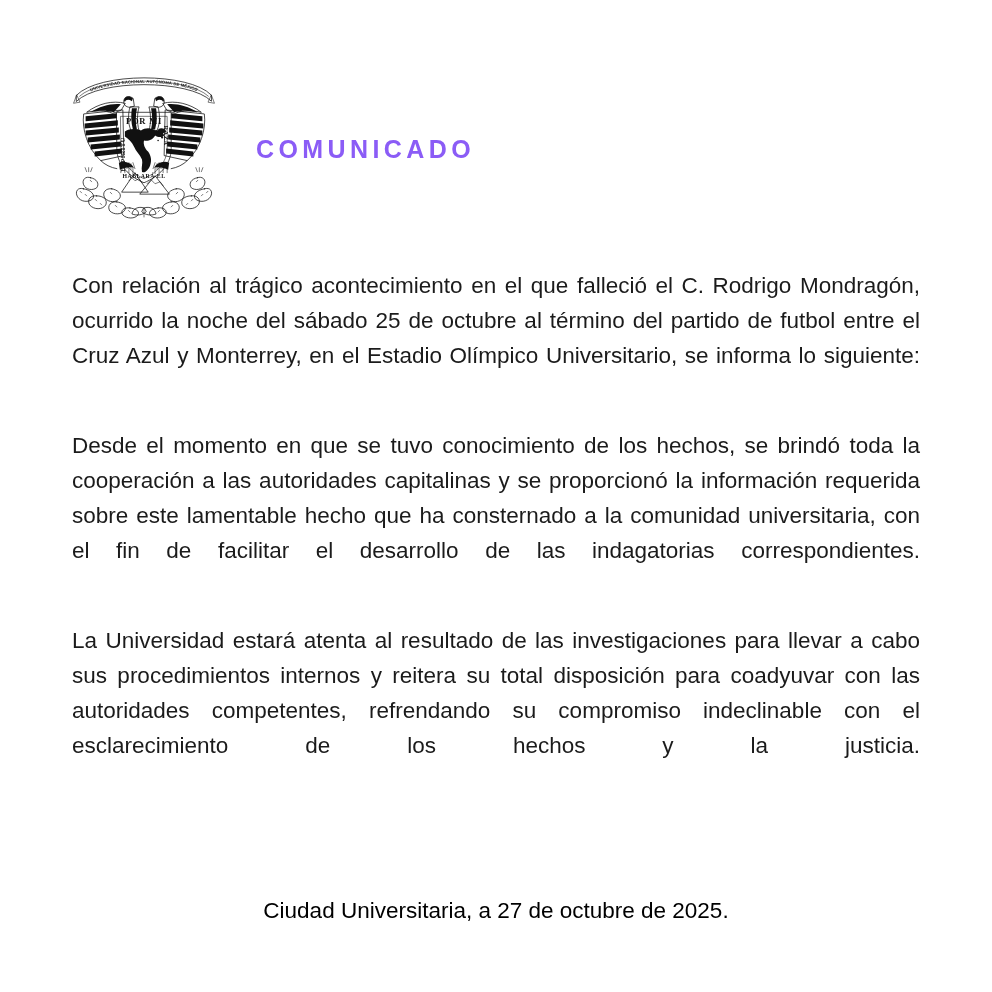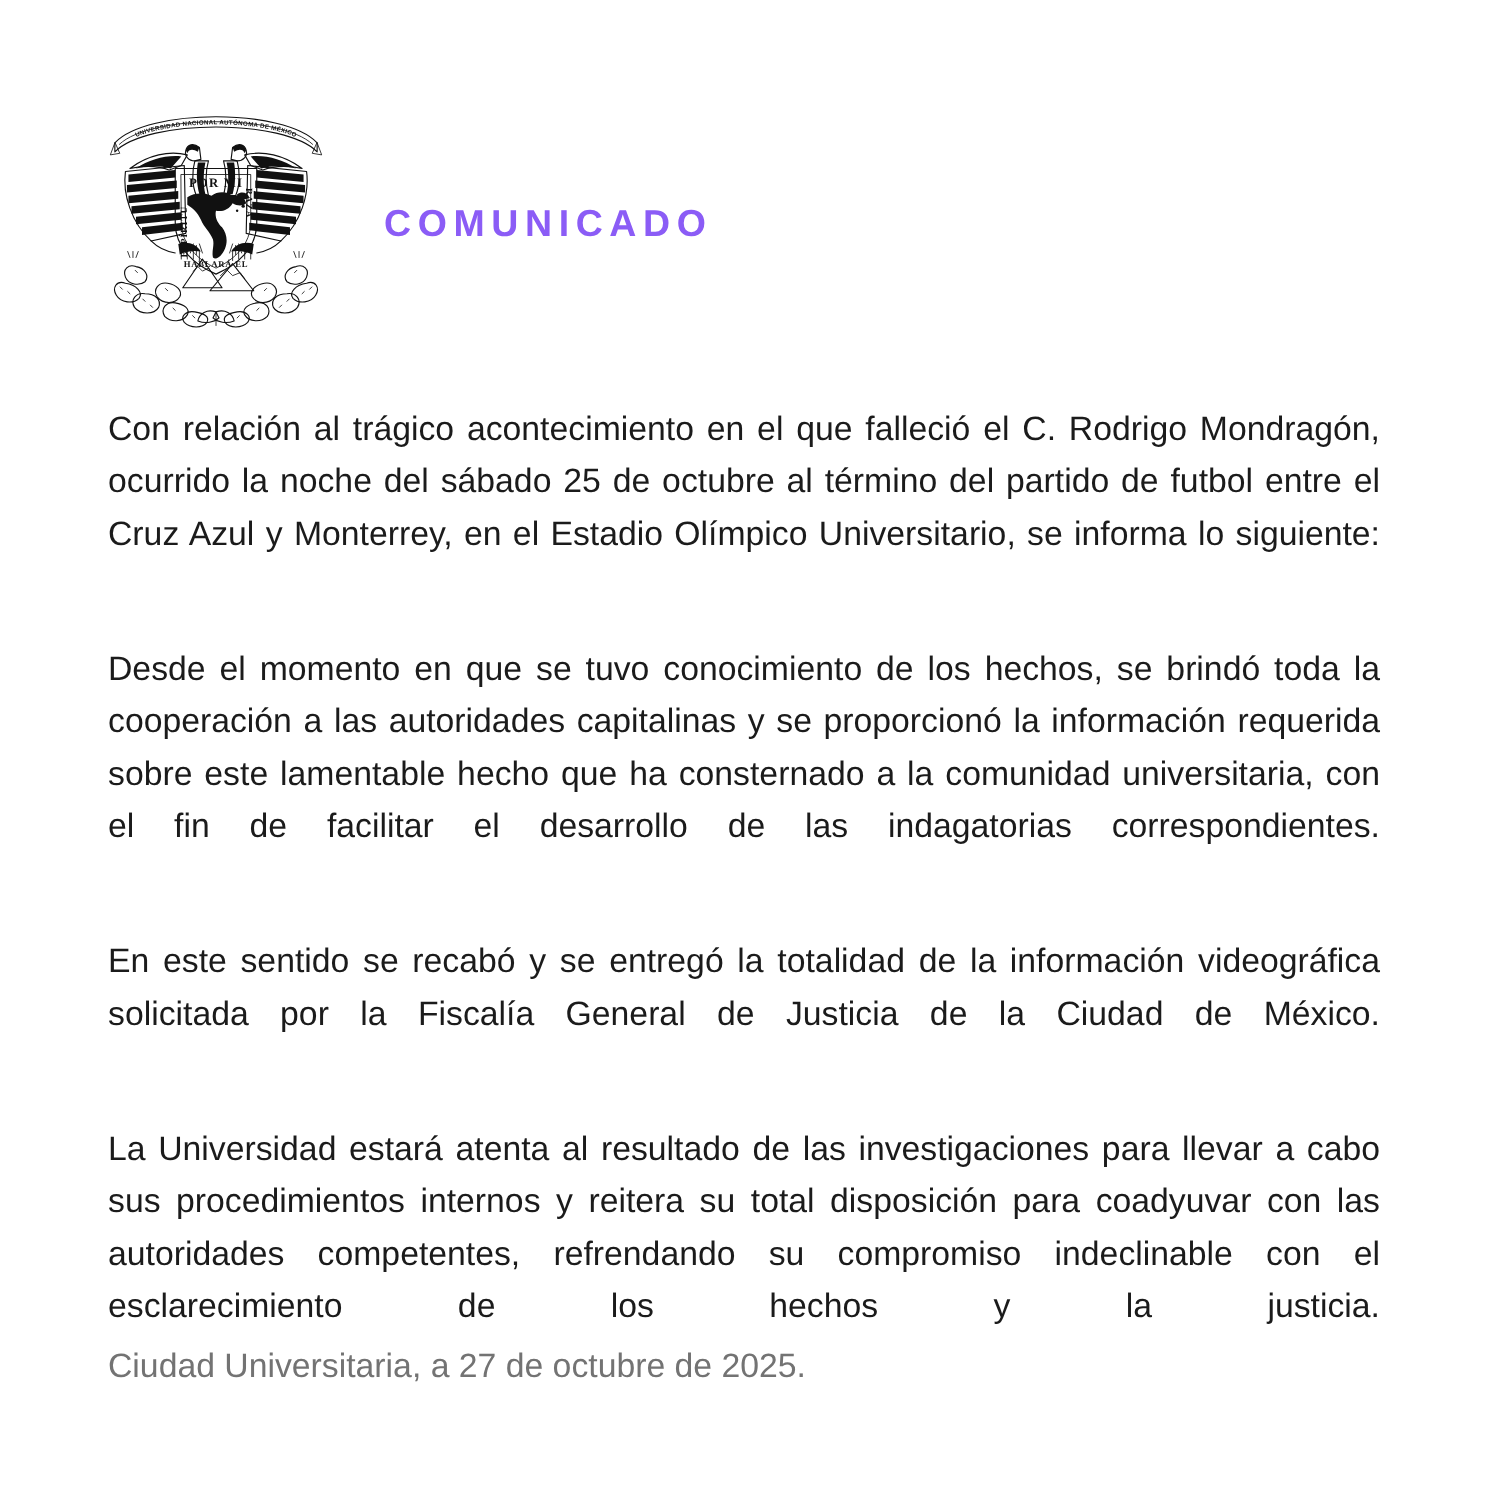--- a/index.html
+++ b/index.html
@@ -80,24 +80,24 @@
     content: "";
     display: inline-block;
     width: 100%;
   }
 
   .signoff {
     position: absolute;
     left: 72px;
     top: 893px;
     width: 848px;
-    text-align: left;
+    text-align: center;
     font-size: 22.5px;
     line-height: 35px;
-    color: #737373;
+    color: #000000;
     font-family: "Liberation Sans", sans-serif;
   }
 
   
   .ink { fill: #111111; }
   .ln  { fill: none; stroke: #111111; stroke-width: 1.5; stroke-linejoin: round; stroke-linecap: round; }
   .ln-thin { fill: none; stroke: #111111; stroke-width: 1.1; stroke-linejoin: round; stroke-linecap: round; }
   .banner-text {
     font-family: "Liberation Sans", sans-serif;
     font-size: 8.2px;
@@ -240,19 +240,18 @@
         <path class="ln-thin" d="M196,204 l0,12 M188,204 l0,12 M180,204 l0,12 M172,206 l0,12"></path>
       </g>
     </svg>
 
     <h1 class="doc-title">COMUNICADO</h1>
   </div>
 
   <div class="body-copy">
     <p class="para">Con relación al trágico acontecimiento en el que falleció el C. Rodrigo Mondragón, ocurrido la noche del sábado 25 de octubre al término del partido de futbol entre el Cruz Azul y Monterrey, en el Estadio Olímpico Universitario, se informa lo siguiente:</p>
     <p class="para">Desde el momento en que se tuvo conocimiento de los hechos, se brindó toda la cooperación a las autoridades capitalinas y se proporcionó la información requerida sobre este lamentable hecho que ha consternado a la comunidad universitaria, con el fin de facilitar el desarrollo de las indagatorias correspondientes.</p>
-    <p class="para">En este sentido se recabó y se entregó la totalidad de la información videográfica solicitada por la Fiscalía General de Justicia de la Ciudad de México.</p>
     <p class="para">La Universidad estará atenta al resultado de las investigaciones para llevar a cabo sus procedimientos internos y reitera su total disposición para coadyuvar con las autoridades competentes, refrendando su compromiso indeclinable con el esclarecimiento de los hechos y la justicia.</p>
   </div>
 
   <div class="signoff">Ciudad Universitaria, a 27 de octubre de 2025.</div>
 
 </div>
 
 </body></html>

